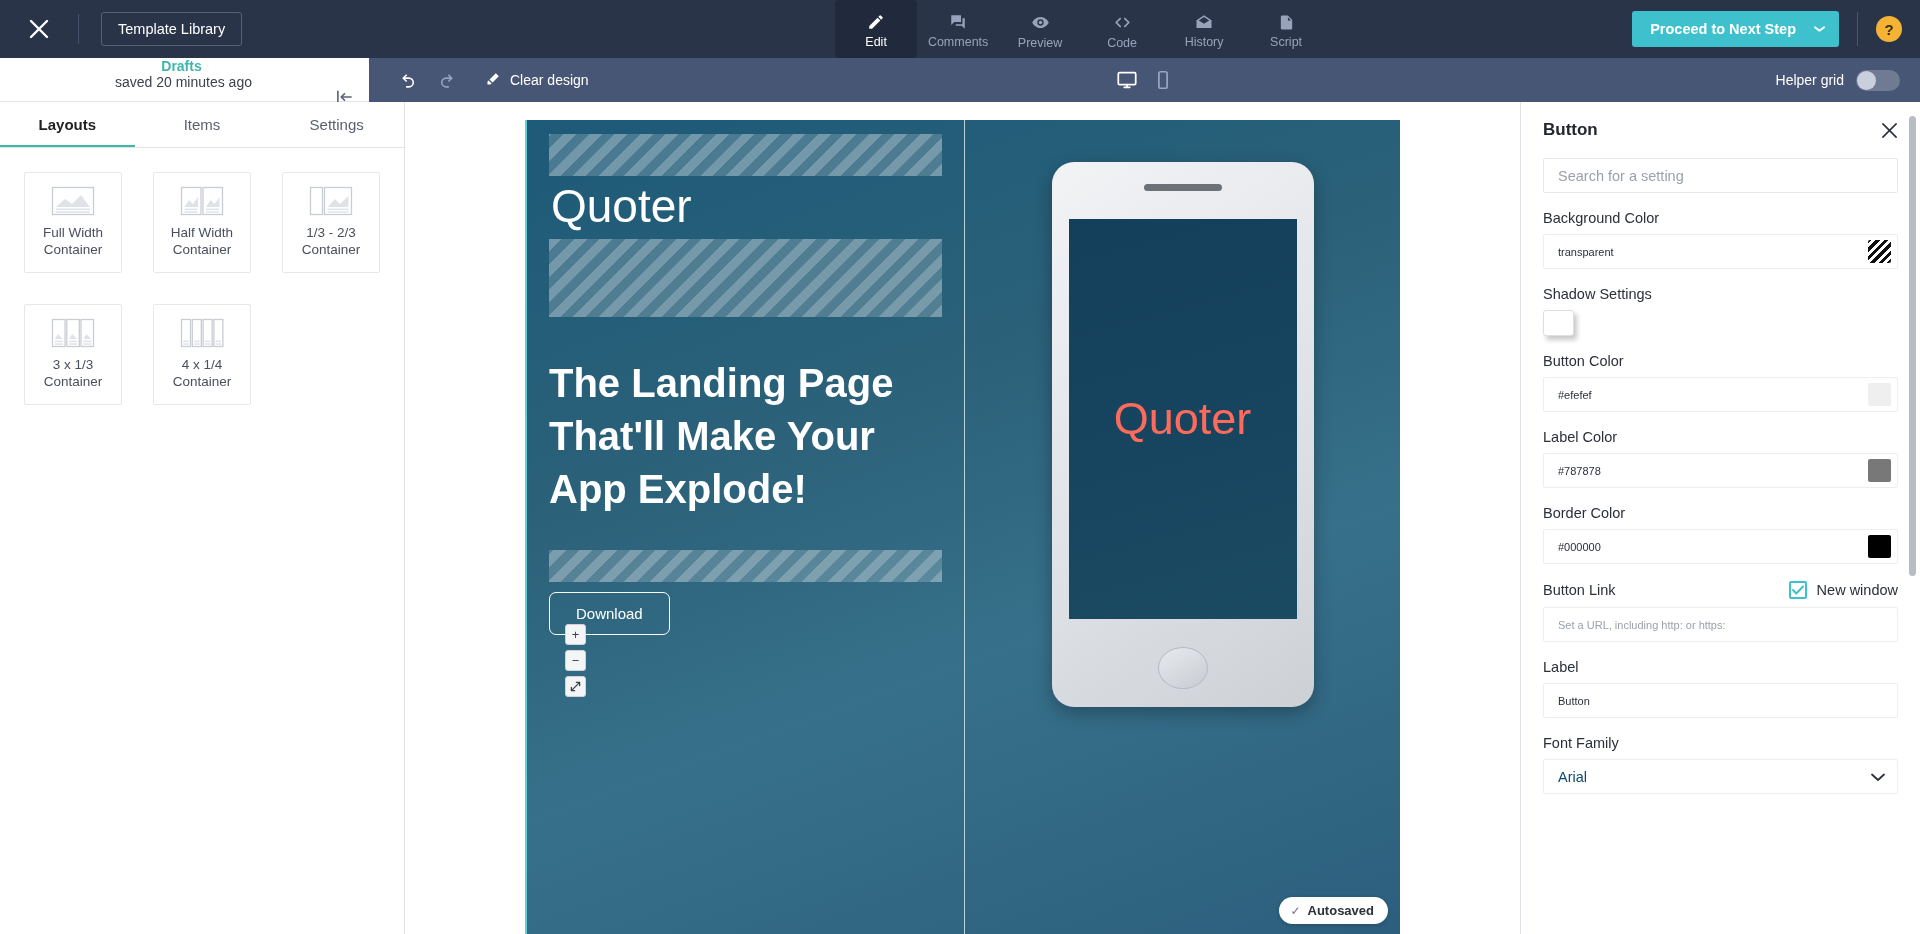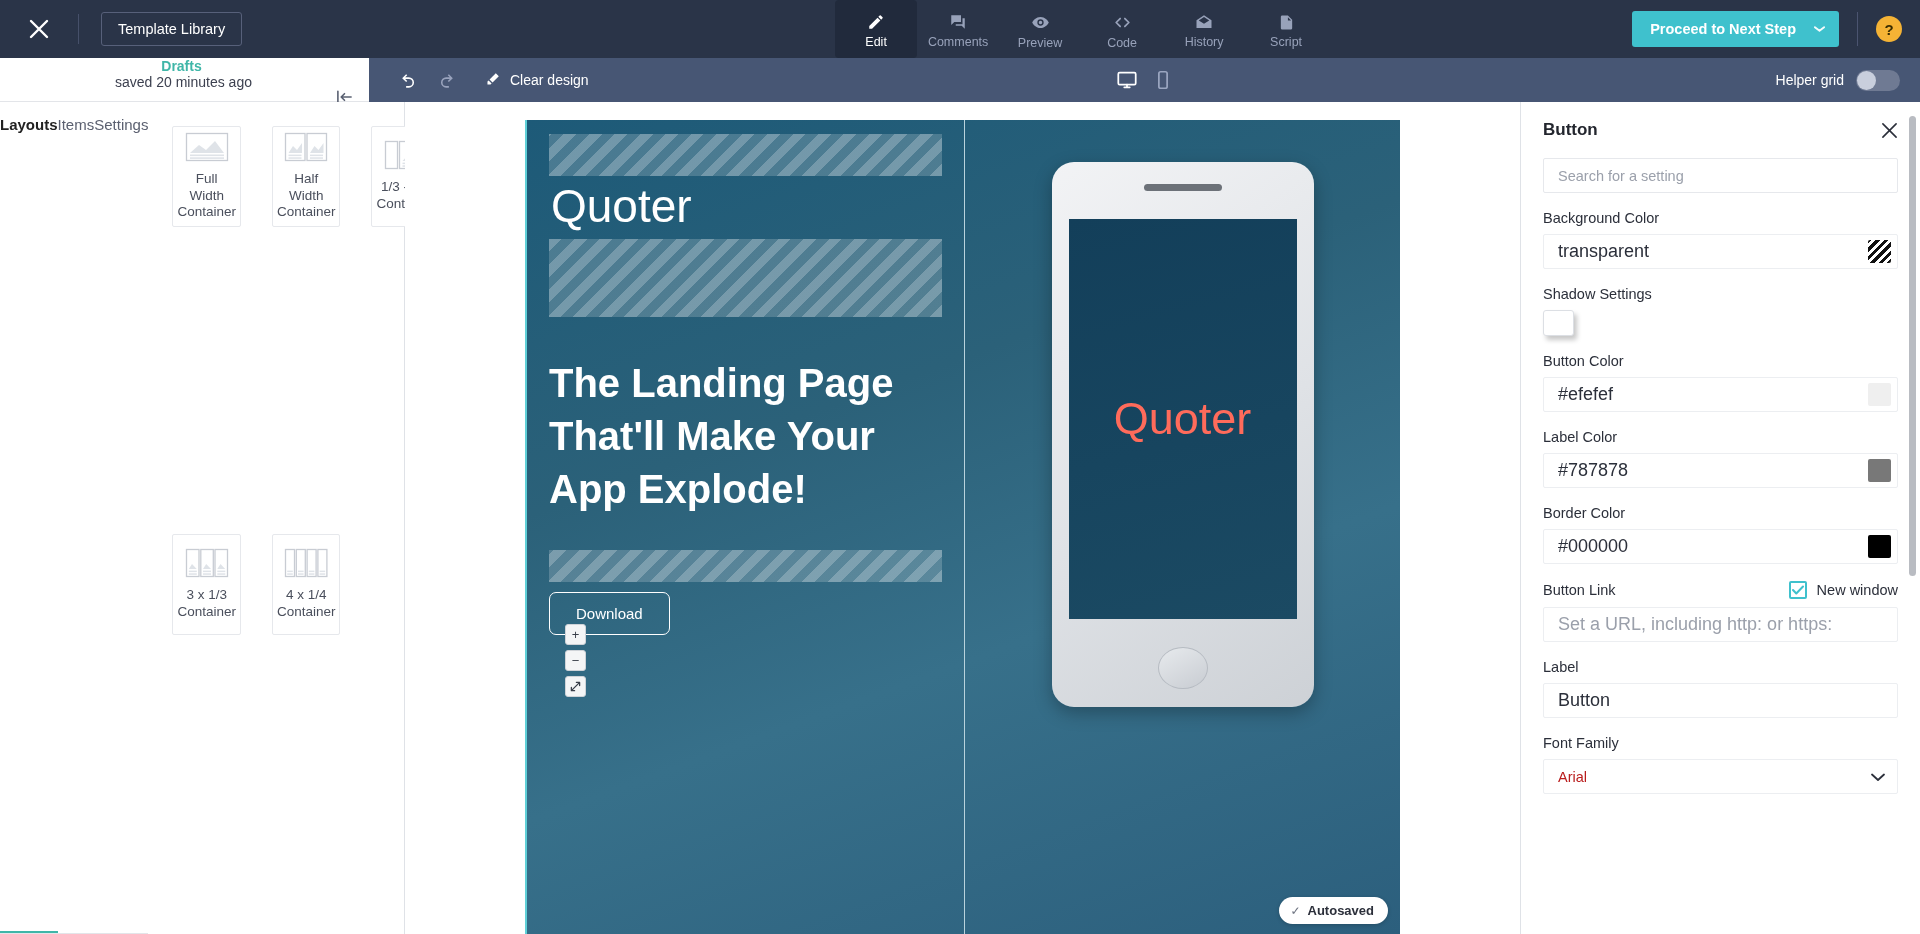--- a/index.html
+++ b/index.html
@@ -88,21 +88,21 @@
   .toggle .knob {
     position: absolute; left: 1px; top: 1px; width: 19px; height: 19px;
     border-radius: 50%; background: #c9cfdd;
   }
 
   
   .main { flex: 1; display: flex; min-height: 0; }
 
   
   .left-panel {
-    width: 405px; background: #fff; display: flex; flex-direction: row;
+    width: 405px; background: #fff; display: flex; flex-direction: column;
     border-right: 1px solid #dfe2e7;
   }
   .lp-tabs { display: flex; border-bottom: 1px solid #e3e5e9; }
   .lp-tab {
     flex: 1; text-align: center; padding: 14px 0 12px; font-size: 15px;
     color: #5b6070; cursor: pointer; border-bottom: 2px solid transparent;
   }
   .lp-tab.active { color: #222; font-weight: bold; border-bottom-color: #3fb6a8; }
   .lp-grid {
     display: grid; grid-template-columns: repeat(3, 1fr); gap: 31px;
@@ -210,21 +210,21 @@
   .rp-search {
     width: 100%; border: 1px solid #e6e8ec; border-radius: 2px; height: 35px;
     padding: 0 14px; font-size: 14.5px; color: #2b2f3a;
     font-family: "Liberation Sans", sans-serif; outline: none;
   }
   .rp-search::placeholder { color: #9ba0ab; }
   .rp-label { font-size: 14.5px; color: #2b2f3a; margin: 17px 0 8px; }
   .rp-field {
     width: 100%; height: 35px; border: 1px solid #eceef1; border-radius: 2px;
     display: flex; align-items: center; padding: 0 6px 0 14px;
-    font-size: 18px; color: #2b2f3a; justify-content: space-between;
+    font-size: 11px; color: #2b2f3a; justify-content: space-between;
   }
   .rp-field .val { color: #2b2f3a; }
   .rp-field .val.ph { color: #9ba0ab; }
   .swatch { width: 23px; height: 23px; border-radius: 2px; flex: 0 0 23px; }
   .swatch.checker {
     background-image: repeating-linear-gradient(-45deg,#111 0 3px,#fff 3px 6px);
   }
   .shadow-chip {
     width: 31px; height: 26px; background: #fff; border: 1px solid #dcdfe4;
     border-radius: 3px; box-shadow: 3px 4px 5px rgba(0,0,0,.22); margin-top: 4px;
@@ -234,21 +234,21 @@
   .rp-row-split .rp-label { margin: 0; }
   .newwin { margin-left: auto; display: flex; align-items: center; gap: 10px; font-size: 14.5px; color:#2b2f3a; }
   .chk {
     width: 18px; height: 18px; border: 2px solid #3fc1cd; border-radius: 2px;
     display: flex; align-items: center; justify-content: center; cursor: pointer;
   }
   .chk svg { display: block; }
   .rp-select {
     width: 100%; height: 35px; border: 1px solid #eceef1; border-radius: 2px;
     display: flex; align-items: center; justify-content: space-between;
-    padding: 0 12px 0 14px; font-size: 14.5px; color: #b91c1c; cursor: pointer;
+    padding: 0 12px 0 14px; font-size: 14.5px; color: #0c4a6e; cursor: pointer;
   }
   .rp-scroll {
     position: absolute; right: 4px; top: 14px; width: 7px; height: 460px;
     background: #b9bcc2; border-radius: 4px;
   }
 </style>
 </head>
 <body>
 
 <div class="topbar">

